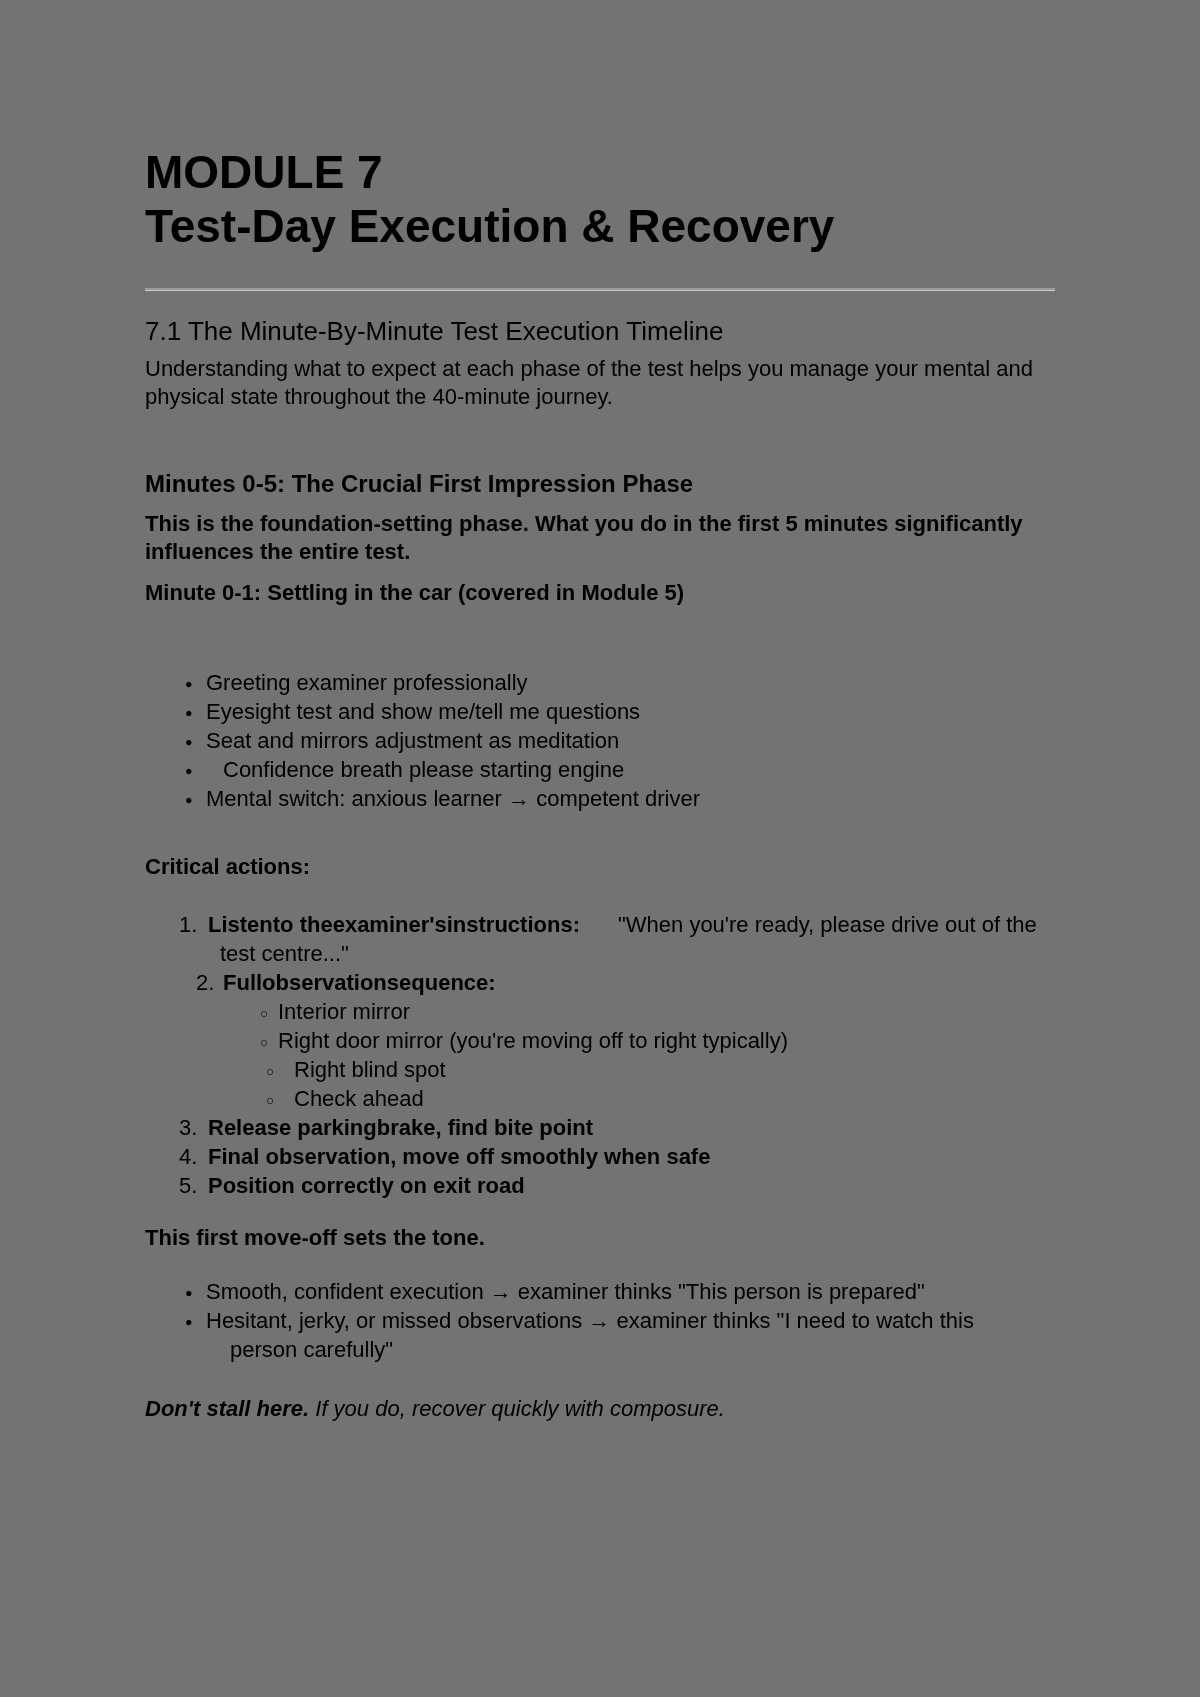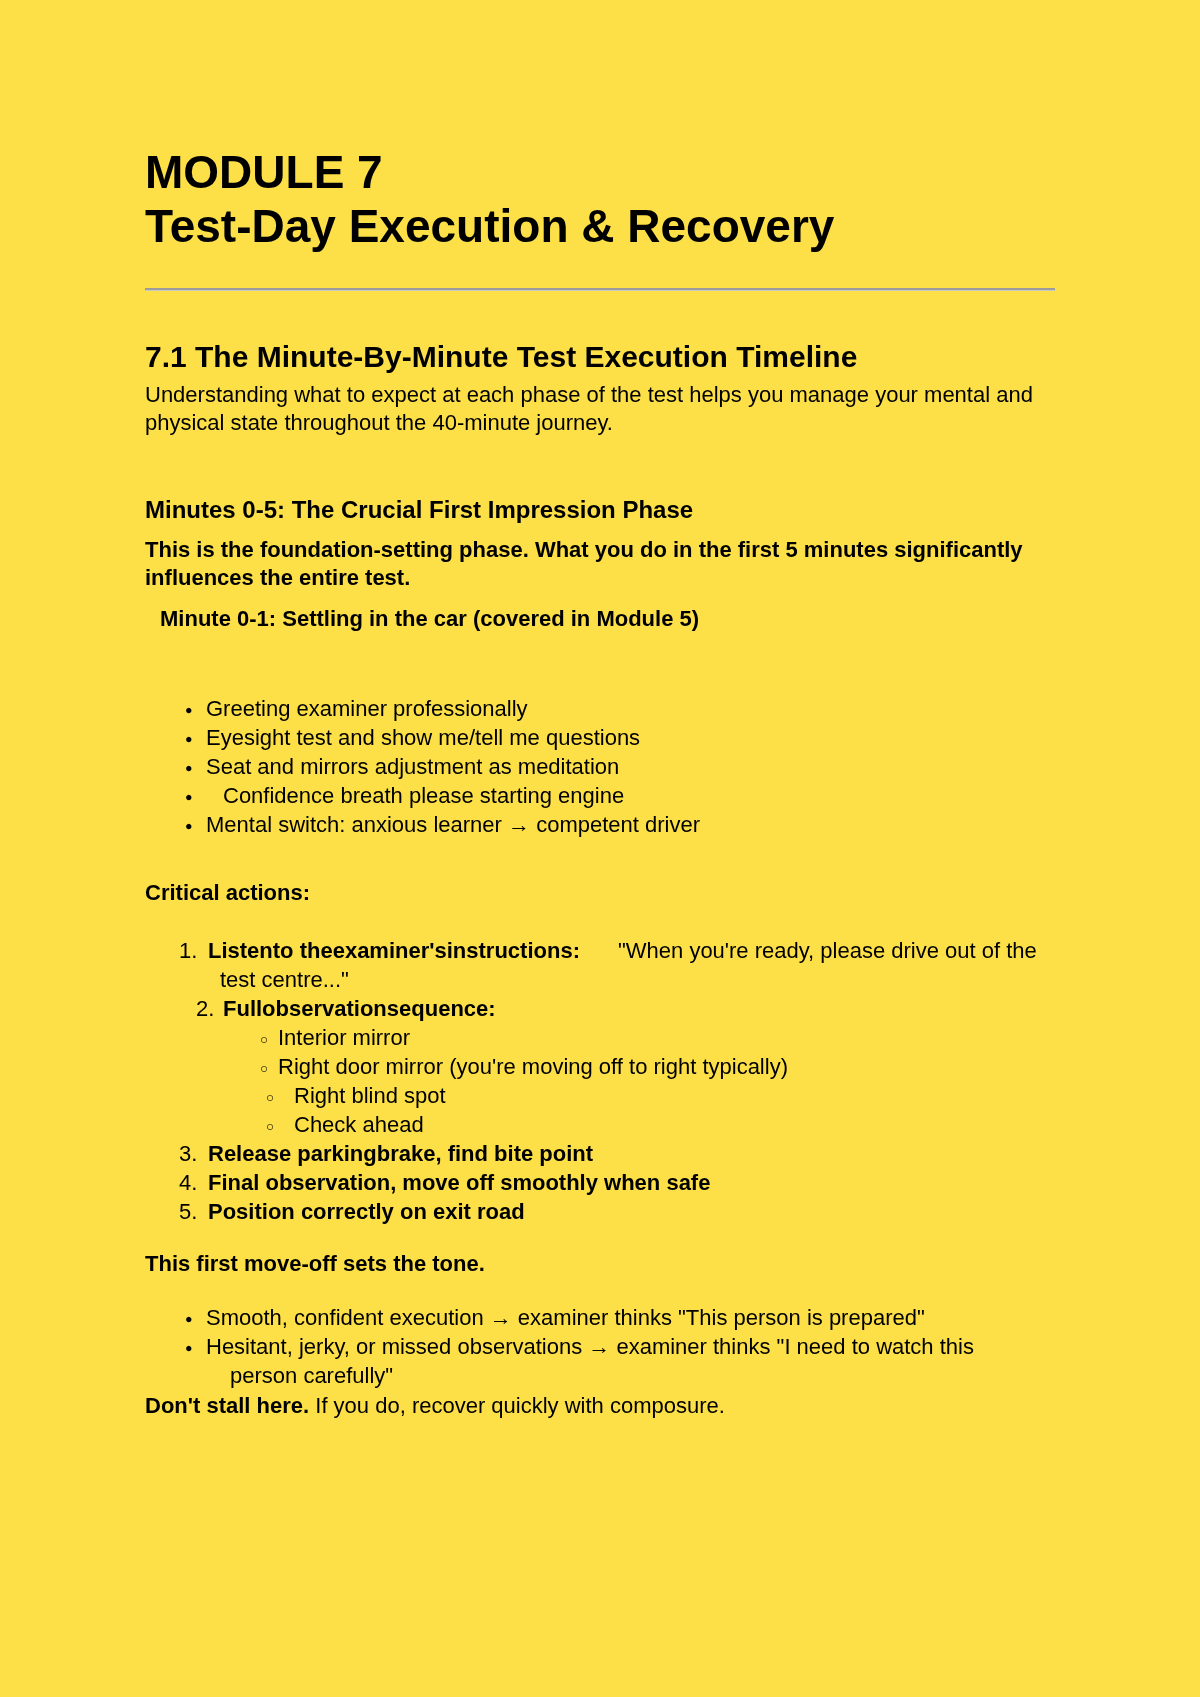--- a/index.html
+++ b/index.html
@@ -1,34 +1,34 @@
 <!DOCTYPE html>
 <html><head>
 <meta charset="utf-8">
 <style>
   html,body{margin:0;padding:0;background:#ffffff;}
   .page{
     position:relative;
     width:1200px;height:1697px;
-    background:#fde047;
+    background:#737373;
     overflow:hidden;
     font-family:"Liberation Sans","DejaVu Sans",sans-serif;
     color:#000000;
     -webkit-font-smoothing:antialiased;
   }
   .content{margin:0 145px;width:910px;padding-top:145px;}
   .h1{font-size:46px;line-height:54px;font-weight:700;letter-spacing:0;}
   .h1.second{}
   .rule{margin-top:35px;height:3px;background:#9c9c9c;border-bottom:1px solid #c9c9c9;box-sizing:border-box;width:910px;}
-  .h2{font-size:30px;line-height:40px;font-weight:700;margin-top:46px;}
+  .h2{font-size:26px;line-height:40px;font-weight:400;margin-top:20px;}
   .p{font-size:22px;line-height:28px;}
   .intro{margin-top:4px;}
   .h3{font-size:24px;line-height:30px;font-weight:700;margin-top:58px;}
   .lead{margin-top:11px;font-weight:700;}
-  .h4{font-size:22px;line-height:28px;font-weight:700;margin-left:15px;}
+  .h4{font-size:22px;line-height:28px;font-weight:700;}
   .m01{margin-top:13px;}
   .m12{margin-top:26px;}
   .crit{margin-top:40px;font-weight:700;}
   .list{font-size:22px;}
   .li{position:relative;line-height:29px;padding-left:61px;}
   .mk{position:absolute;left:40px;top:2px;font-size:12.5px;line-height:29px;}
   .ul1{margin-top:61px;}
   .li.extra{padding-left:78px;}
   .ol{margin-top:29px;}
   .li.step{padding-left:63px;}
@@ -38,21 +38,21 @@
   .b{font-weight:700;}
   .tab{display:inline-block;width:38px;}
   .wrap1{padding-left:12px;}
   .li.sub{padding-left:133px;}
   .li.sub .mk{left:115px;font-size:13.5px;}
   .li.subx{padding-left:149px;}
   .li.subx .mk{left:121px;}
   .tone{margin-top:24px;font-weight:700;}
   .ul2{margin-top:25px;}
   .wrap2{padding-left:24px;}
-  .closing{margin-top:2px;}
+  .closing{margin-top:31px;font-style:italic;}
 </style>
 </head>
 <body>
 
 <div class="page">
   <div class="content">
 
     <div class="h1 first">MODULE 7</div>
     <div class="h1 second">Test-Day Execution &amp; Recovery</div>
     <div class="rule"></div>

